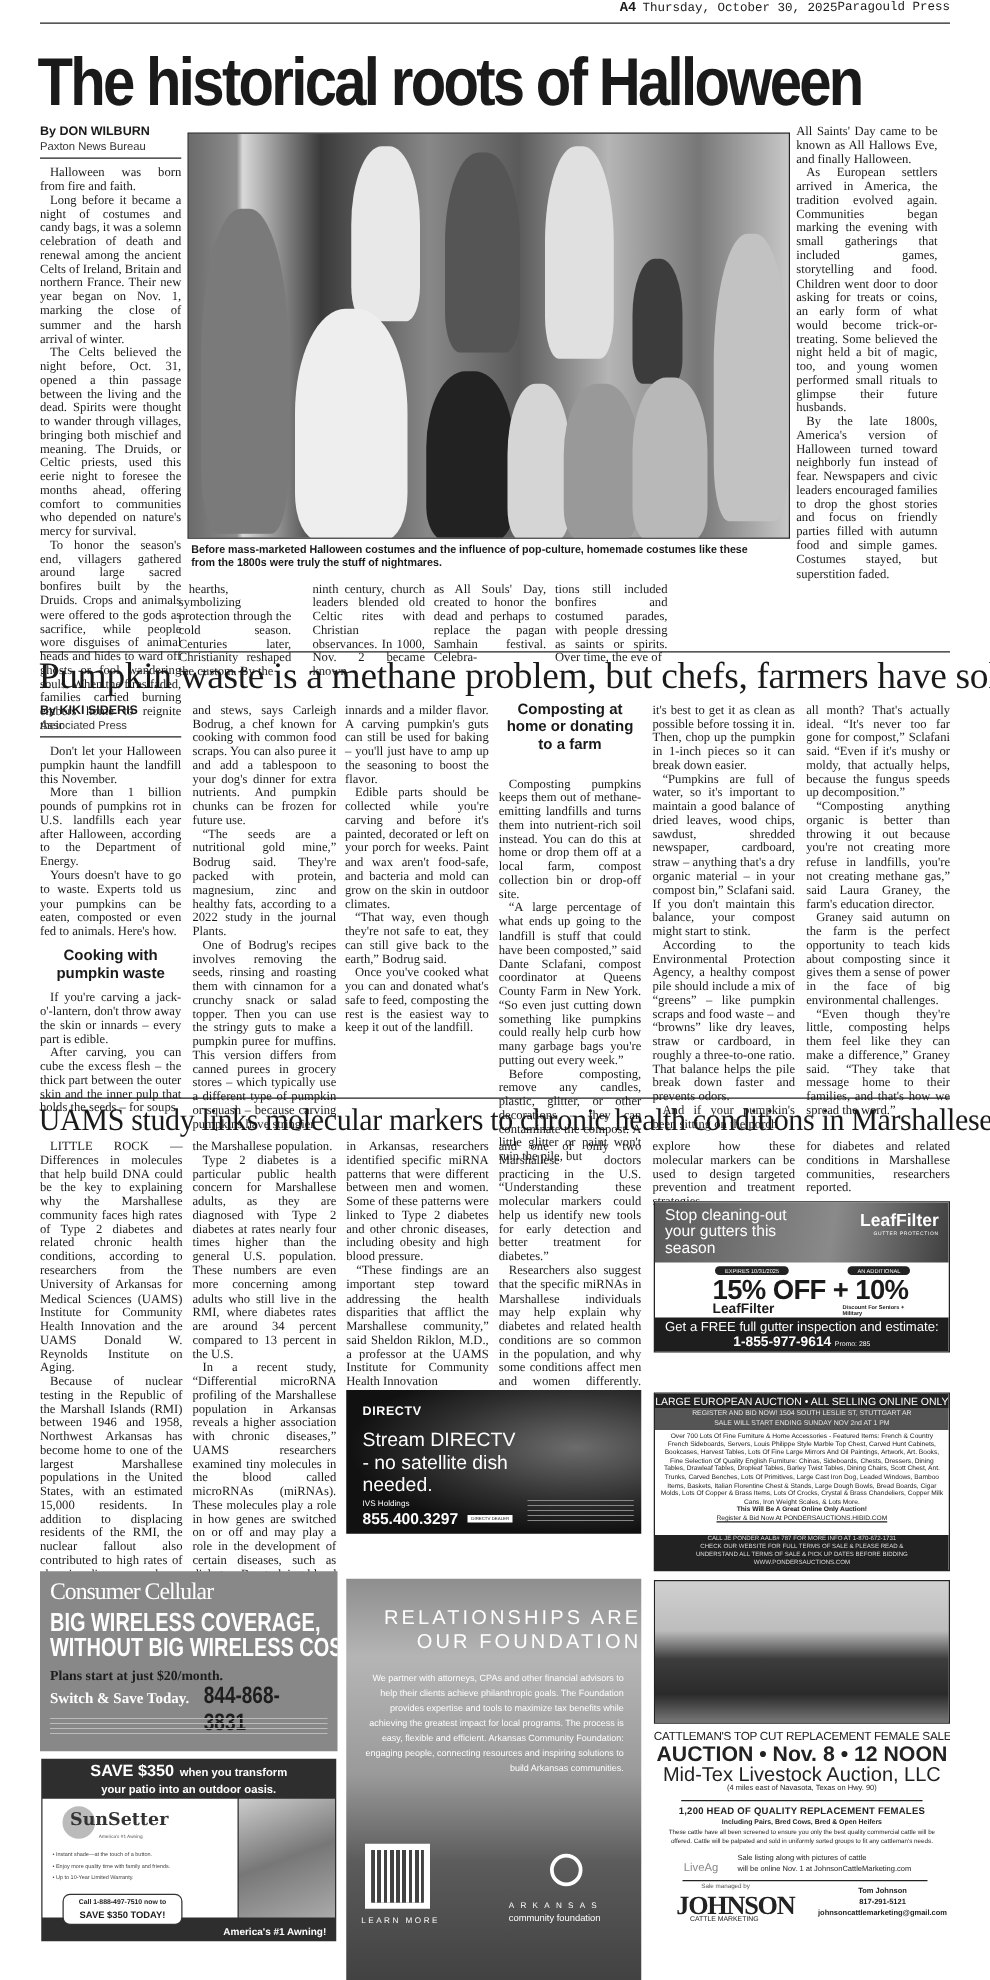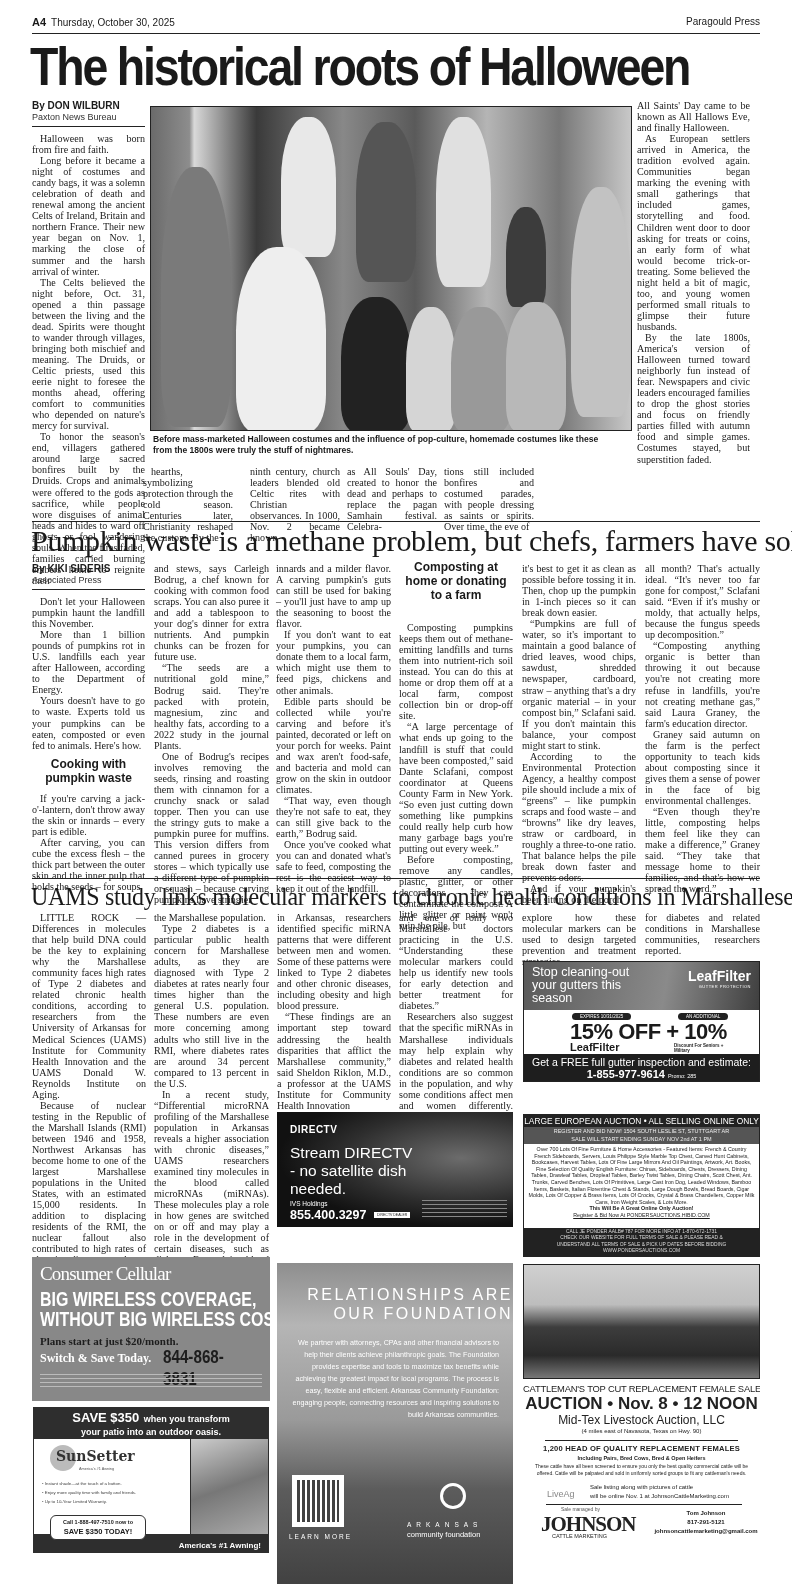--- a/index.html
+++ b/index.html
@@ -1,18 +1,18 @@
 <!DOCTYPE html>
 <html><head>
 <meta charset="utf-8">
 <style>
 *{box-sizing:border-box;margin:0;padding:0}
 body{width:792px;height:1584px;background:#fff;color:#1a1a1a;font-family:"Liberation Serif",serif;position:relative;overflow:hidden}
 .abs{position:absolute}
-.hdr{left:32px;top:16px;width:728px;height:18px;border-bottom:1.5px solid #222;font-family:Liberation Sans, sans-serif;font-size:10px;display:flex;justify-content:space-between;align-items:flex-start}
+.hdr{left:32px;top:1px;width:728px;height:18px;border-bottom:1.5px solid #222;font-family:Liberation Mono, monospace;font-size:10px;display:flex;justify-content:flex-end;align-items:flex-start}
 .hdr b{font-size:11px;margin-right:5px}
 .headline1{left:30px;top:36px;width:732px;font-family:"Liberation Sans",sans-serif;font-weight:bold;font-size:54px;letter-spacing:-2.5px;line-height:60px;transform:scaleX(.86);transform-origin:left;white-space:nowrap}
 .col{position:absolute;font-size:10.1px;line-height:11.05px;text-align:justify;hyphens:auto}
 .col p{text-indent:8px}
 .byline{font-family:"Liberation Sans",sans-serif;font-weight:bold;font-size:10px;line-height:12px}
 .bysub{font-family:"Liberation Sans",sans-serif;font-size:9px;line-height:11px;color:#333}
 .byrule{border-bottom:1px solid #222;margin:3px 0 6px}
 .photo{left:150px;top:106px;width:482px;height:325px;background:linear-gradient(90deg,#6b6b6b 0,#8d8d8d 8%,#d9d9d9 9%,#3a3a3a 22%,#888 40%,#5a5a5a 55%,#b5b5b5 70%,#777 85%,#c8c8c8 100%);border:1px solid #222;overflow:hidden}
 .photo .fig{position:absolute;border-radius:45% 45% 20% 20%}
 .caption{left:153px;top:434px;width:480px;font-family:"Liberation Sans",sans-serif;font-weight:bold;font-size:9px;line-height:11px;transform:scaleX(.95);transform-origin:left}
@@ -90,21 +90,20 @@
   <p>If you're carving a jack-o'-lantern, don't throw away the skin or innards – every part is edible.</p>
   <p>After carving, you can cube the excess flesh – the thick part between the outer skin and the inner pulp that holds the seeds – for soups</p>
 </div>
 <div class="col" style="left:154px;top:563px;width:115px;">
   <p style="text-indent:0">and stews, says Carleigh Bodrug, a chef known for cooking with common food scraps. You can also puree it and add a tablespoon to your dog's dinner for extra nutrients. And pumpkin chunks can be frozen for future use.</p>
   <p>“The seeds are a nutritional gold mine,” Bodrug said. They're packed with protein, magnesium, zinc and healthy fats, according to a 2022 study in the journal Plants.</p>
   <p>One of Bodrug's recipes involves removing the seeds, rinsing and roasting them with cinnamon for a crunchy snack or salad topper. Then you can use the stringy guts to make a pumpkin puree for muffins. This version differs from canned purees in grocery stores – which typically use a different type of pumpkin or squash – because carving pumpkins have stringier</p>
 </div>
 <div class="col" style="left:276px;top:563px;width:115px;">
   <p style="text-indent:0">innards and a milder flavor. A carving pumpkin's guts can still be used for baking – you'll just have to amp up the seasoning to boost the flavor.</p>
-  <p>If you don't want to eat your pumpkins, you can donate them to a local farm, which might use them to feed pigs, chickens and other animals.</p>
   <p>Edible parts should be collected while you're carving and before it's painted, decorated or left on your porch for weeks. Paint and wax aren't food-safe, and bacteria and mold can grow on the skin in outdoor climates.</p>
   <p>“That way, even though they're not safe to eat, they can still give back to the earth,” Bodrug said.</p>
   <p>Once you've cooked what you can and donated what's safe to feed, composting the rest is the easiest way to keep it out of the landfill.</p>
 </div>
 <div class="col" style="left:399px;top:560px;width:114px;">
   <div class="subhead" style="margin-top:0;margin-bottom:20px">Composting at home or donating to a farm</div>
   <p>Composting pumpkins keeps them out of methane-emitting landfills and turns them into nutrient-rich soil instead. You can do this at home or drop them off at a local farm, compost collection bin or drop-off site.</p>
   <p>“A large percentage of what ends up going to the landfill is stuff that could have been composted,” said Dante Sclafani, compost coordinator at Queens County Farm in New York. “So even just cutting down something like pumpkins could really help curb how many garbage bags you're putting out every week.”</p>
   <p>Before composting, remove any candles, plastic, glitter, or other decorations – they can contaminate the compost. A little glitter or paint won't ruin the pile, but</p>
 </div>
@@ -245,21 +244,21 @@
   <div style="position:absolute;left:12px;top:270px;font-size:6.5px;letter-spacing:2px">LEARN MORE</div>
   <div style="position:absolute;left:163px;top:220px;width:26px;height:26px;border:3px solid #fff;border-radius:50%;transform:rotate(45deg)"></div>
   <div style="position:absolute;left:130px;top:258px;font-size:6.5px;letter-spacing:5px">ARKANSAS</div>
   <div style="position:absolute;left:130px;top:267px;font-size:7.5px">community foundation</div>
 </div>
 
 <div class="ad sans" style="left:523px;top:1264px;width:237px;height:290px;background:#fff;text-align:center;color:#222">
   <div style="height:115px;border:1px solid #222;background:linear-gradient(180deg,#d0d0d0 0,#bdbdbd 35%,#3d3d3d 55%,#2a2a2a 80%,#777 100%)"></div>
   <div style="margin-top:4px;font-size:9.4px;letter-spacing:-.2px;white-space:nowrap">CATTLEMAN'S TOP CUT REPLACEMENT FEMALE SALE</div>
   <div style="font-weight:bold;font-size:17px;line-height:20px;white-space:nowrap">AUCTION • Nov. 8 • 12 NOON</div>
-  <div style="font-size:12px;line-height:13px">Mid-Tex Livestock Auction, LLC</div>
+  <div style="font-size:16px;line-height:13px">Mid-Tex Livestock Auction, LLC</div>
   <div style="font-size:6px;line-height:8px">(4 miles east of Navasota, Texas on Hwy. 90)</div>
   <div style="border-top:1px solid #222;margin:5px 22px 3px"></div>
   <div style="font-weight:bold;font-size:7.6px;letter-spacing:.2px;white-space:nowrap">1,200 HEAD OF QUALITY REPLACEMENT FEMALES</div>
   <div style="font-weight:bold;font-size:5.5px;line-height:10px">Including Pairs, Bred Cows, Bred &amp; Open Heifers</div>
   <div style="font-size:5px;line-height:7px;padding:0 3px">These cattle have all been screened to ensure you only the best quality commercial cattle will be offered. Cattle will be palpated and sold in uniformly sorted groups to fit any cattleman's needs.</div>
   <div style="position:absolute;left:24px;top:225px;font-size:9px;color:#888">LiveAg</div>
   <div style="position:absolute;left:67px;top:219px;text-align:left;font-size:6px;line-height:9px">
     <div>Sale listing along with pictures of cattle</div>
     <div>will be online Nov. 1 at JohnsonCattleMarketing.com</div>
   </div>

